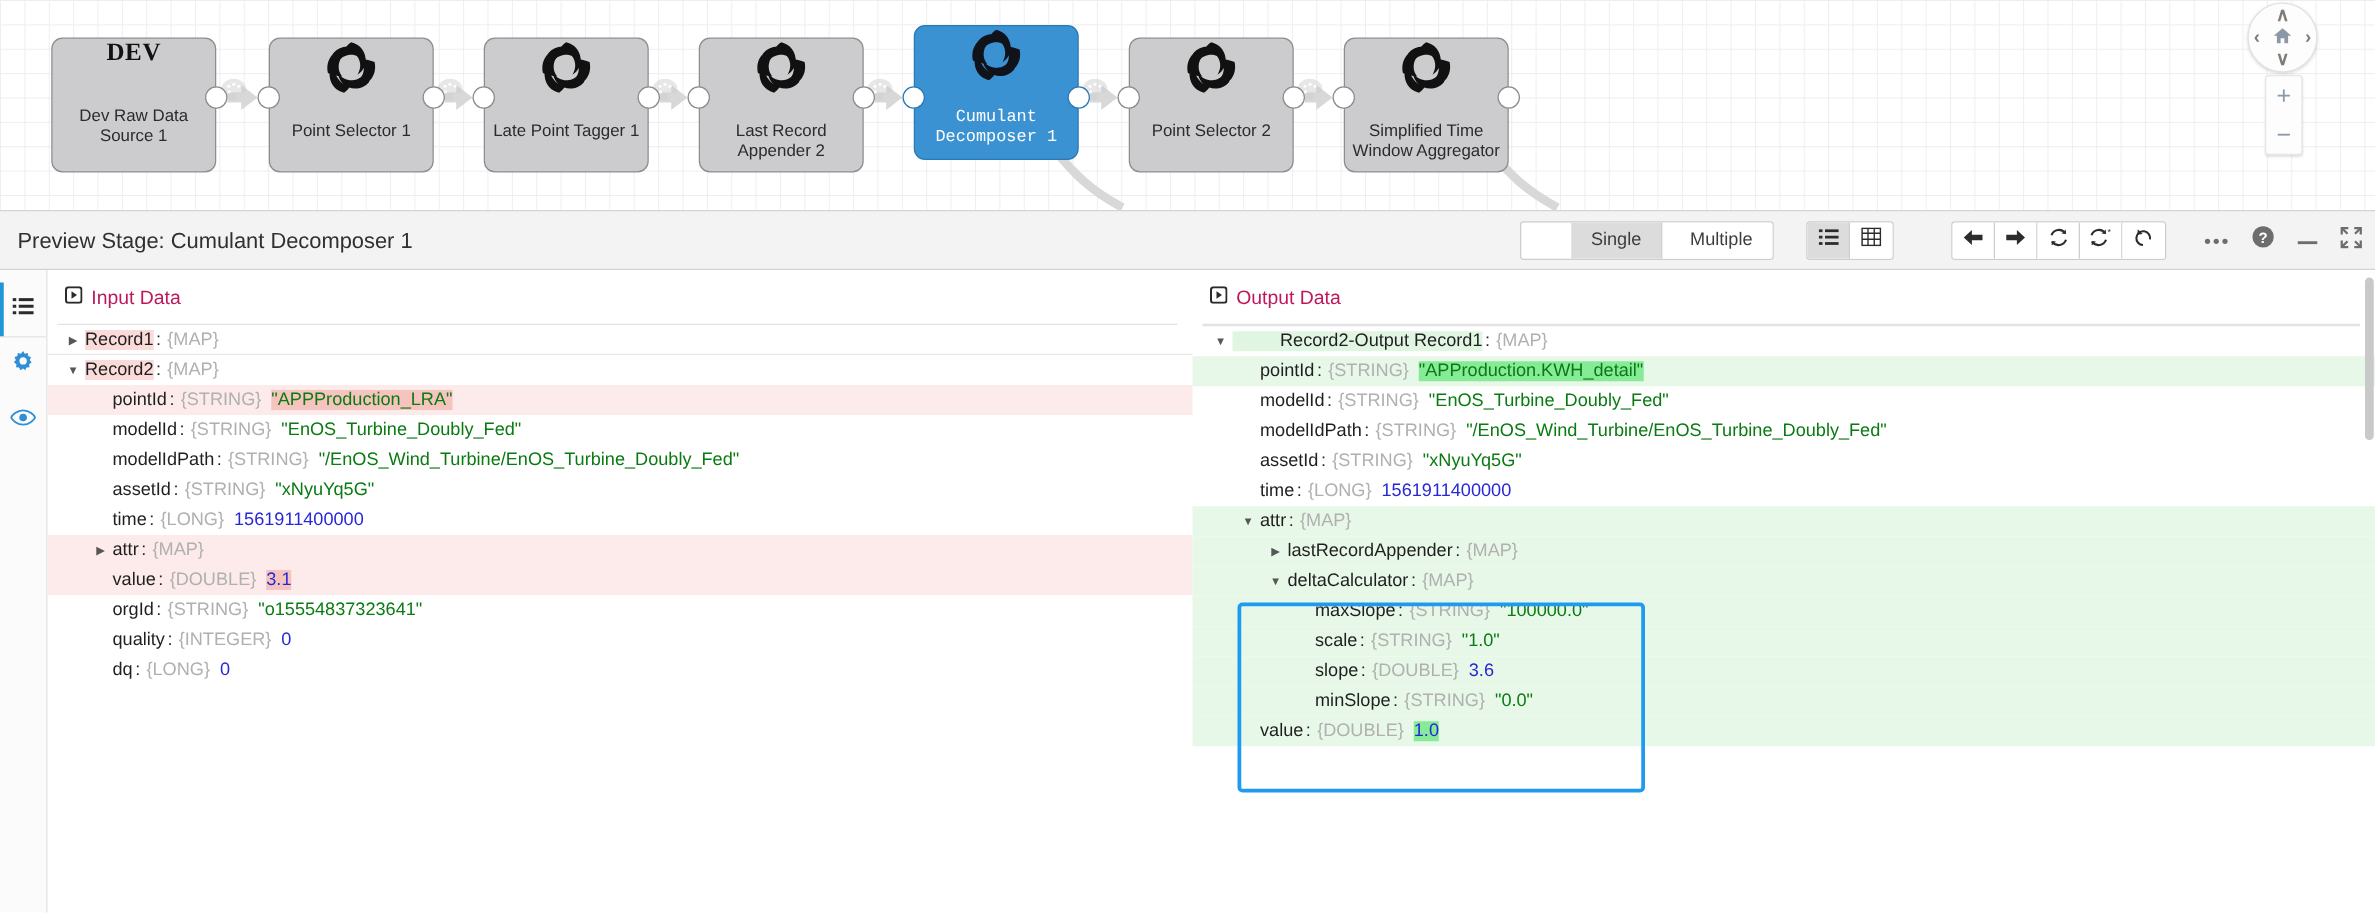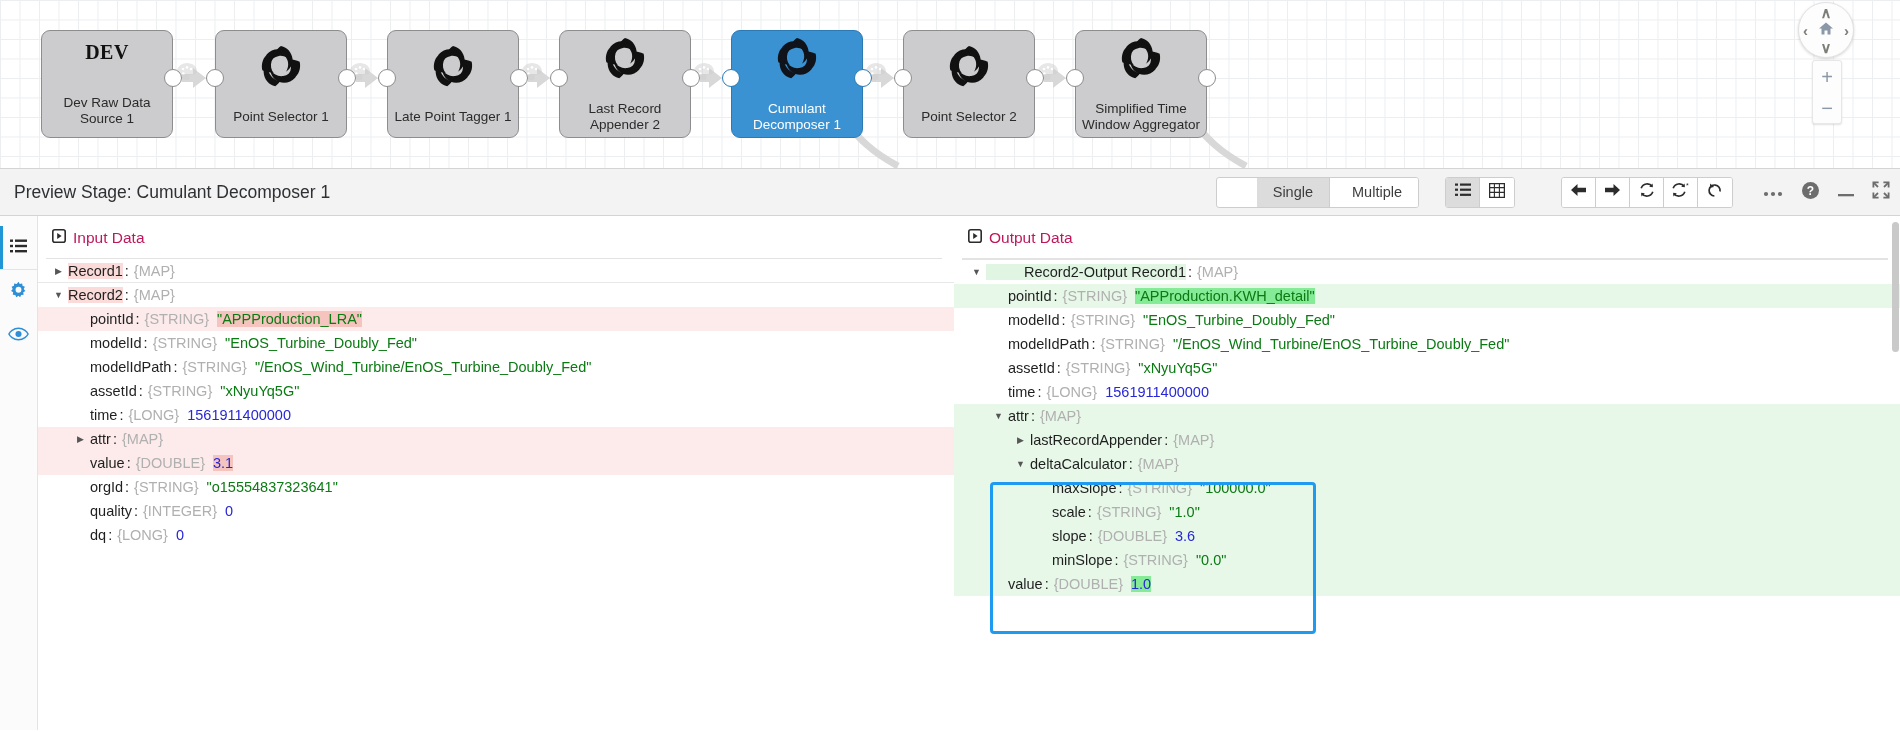--- a/index.html
+++ b/index.html
@@ -17,21 +17,21 @@
       linear-gradient(to right, #eceef0 1px, transparent 1px),
       linear-gradient(to bottom, #eceef0 1px, transparent 1px);
     background-size: 19.5px 19.5px;
     overflow: hidden;
   }
   .node {
     position: absolute; width: 132px; height: 108px;
     background: #ccccce; border: 1.5px solid #8d8d8f;
     border-radius: 9px;
     display: flex; flex-direction: column;
-    align-items: center; justify-content: center;
+    align-items: center; justify-content: flex-start;
     z-index: 4;
   }
   .node.selected { background: #3b92d2; border-color: #2b7ab5; }
   .node-label {
     font-size: 13.5px; color: #2b2b2b; text-align: center;
     line-height: 16px; margin-top: 20px; white-space: pre-line;
   }
   .node.selected .node-label { color: #ffffff; }
   .node-dev-title {
     font-family: "Liberation Serif", serif;
@@ -290,21 +290,21 @@
               <path d="M52 48c-6 7-15 9-23 6-7-3-11-9-12-16 5 6 11 9 18 8 6-1 11-5 14-11 2 4 3 9 3 13z"></path>
               <path d="M58 26c2 9-1 18-8 23-6 5-13 6-20 3 7-2 12-6 15-13 2-6 1-12-3-17 6 1 12 2 16 4z"></path>
             </g>
           </svg>
         </span>
         <div class="node-label">Last Record
 Appender 2</div>
       </div>
       <div class="port" style="left: 550px;"></div>
       <div class="port" style="left: 682px;"></div>
-      <div class="node selected" style="left: 731px; top: 30px;">
+      <div class="node selected" style="left: 731px; top: 20px; font-family: Liberation Mono, monospace;">
         <span>
           <svg class="node-glyph" viewBox="0 0 64 64">
             <g fill="#10141a">
               <path d="M32 4c9 2 15 9 16 18 1 8-3 14-9 18 4-7 4-14 0-20-3-5-8-8-14-9 2-3 4-5 7-7z"></path>
               <path d="M12 16c6-7 15-9 23-6 7 3 11 9 12 16-5-6-11-9-18-8-6 1-11 5-14 11-2-4-3-9-3-13z"></path>
               <path d="M6 38c-2-9 1-18 8-23 6-5 13-6 20-3-7 2-12 6-15 13-2 6-1 12 3 17-6-1-12-2-16-4z"></path>
               <path d="M24 60c-9-2-15-9-16-18-1-8 3-14 9-18-4 7-4 14 0 20 3 5 8 8 14 9-2 3-4 5-7 7z"></path>
               <path d="M52 48c-6 7-15 9-23 6-7-3-11-9-12-16 5 6 11 9 18 8 6-1 11-5 14-11 2 4 3 9 3 13z"></path>
               <path d="M58 26c2 9-1 18-8 23-6 5-13 6-20 3 7-2 12-6 15-13 2-6 1-12-3-17 6 1 12 2 16 4z"></path>
             </g>

